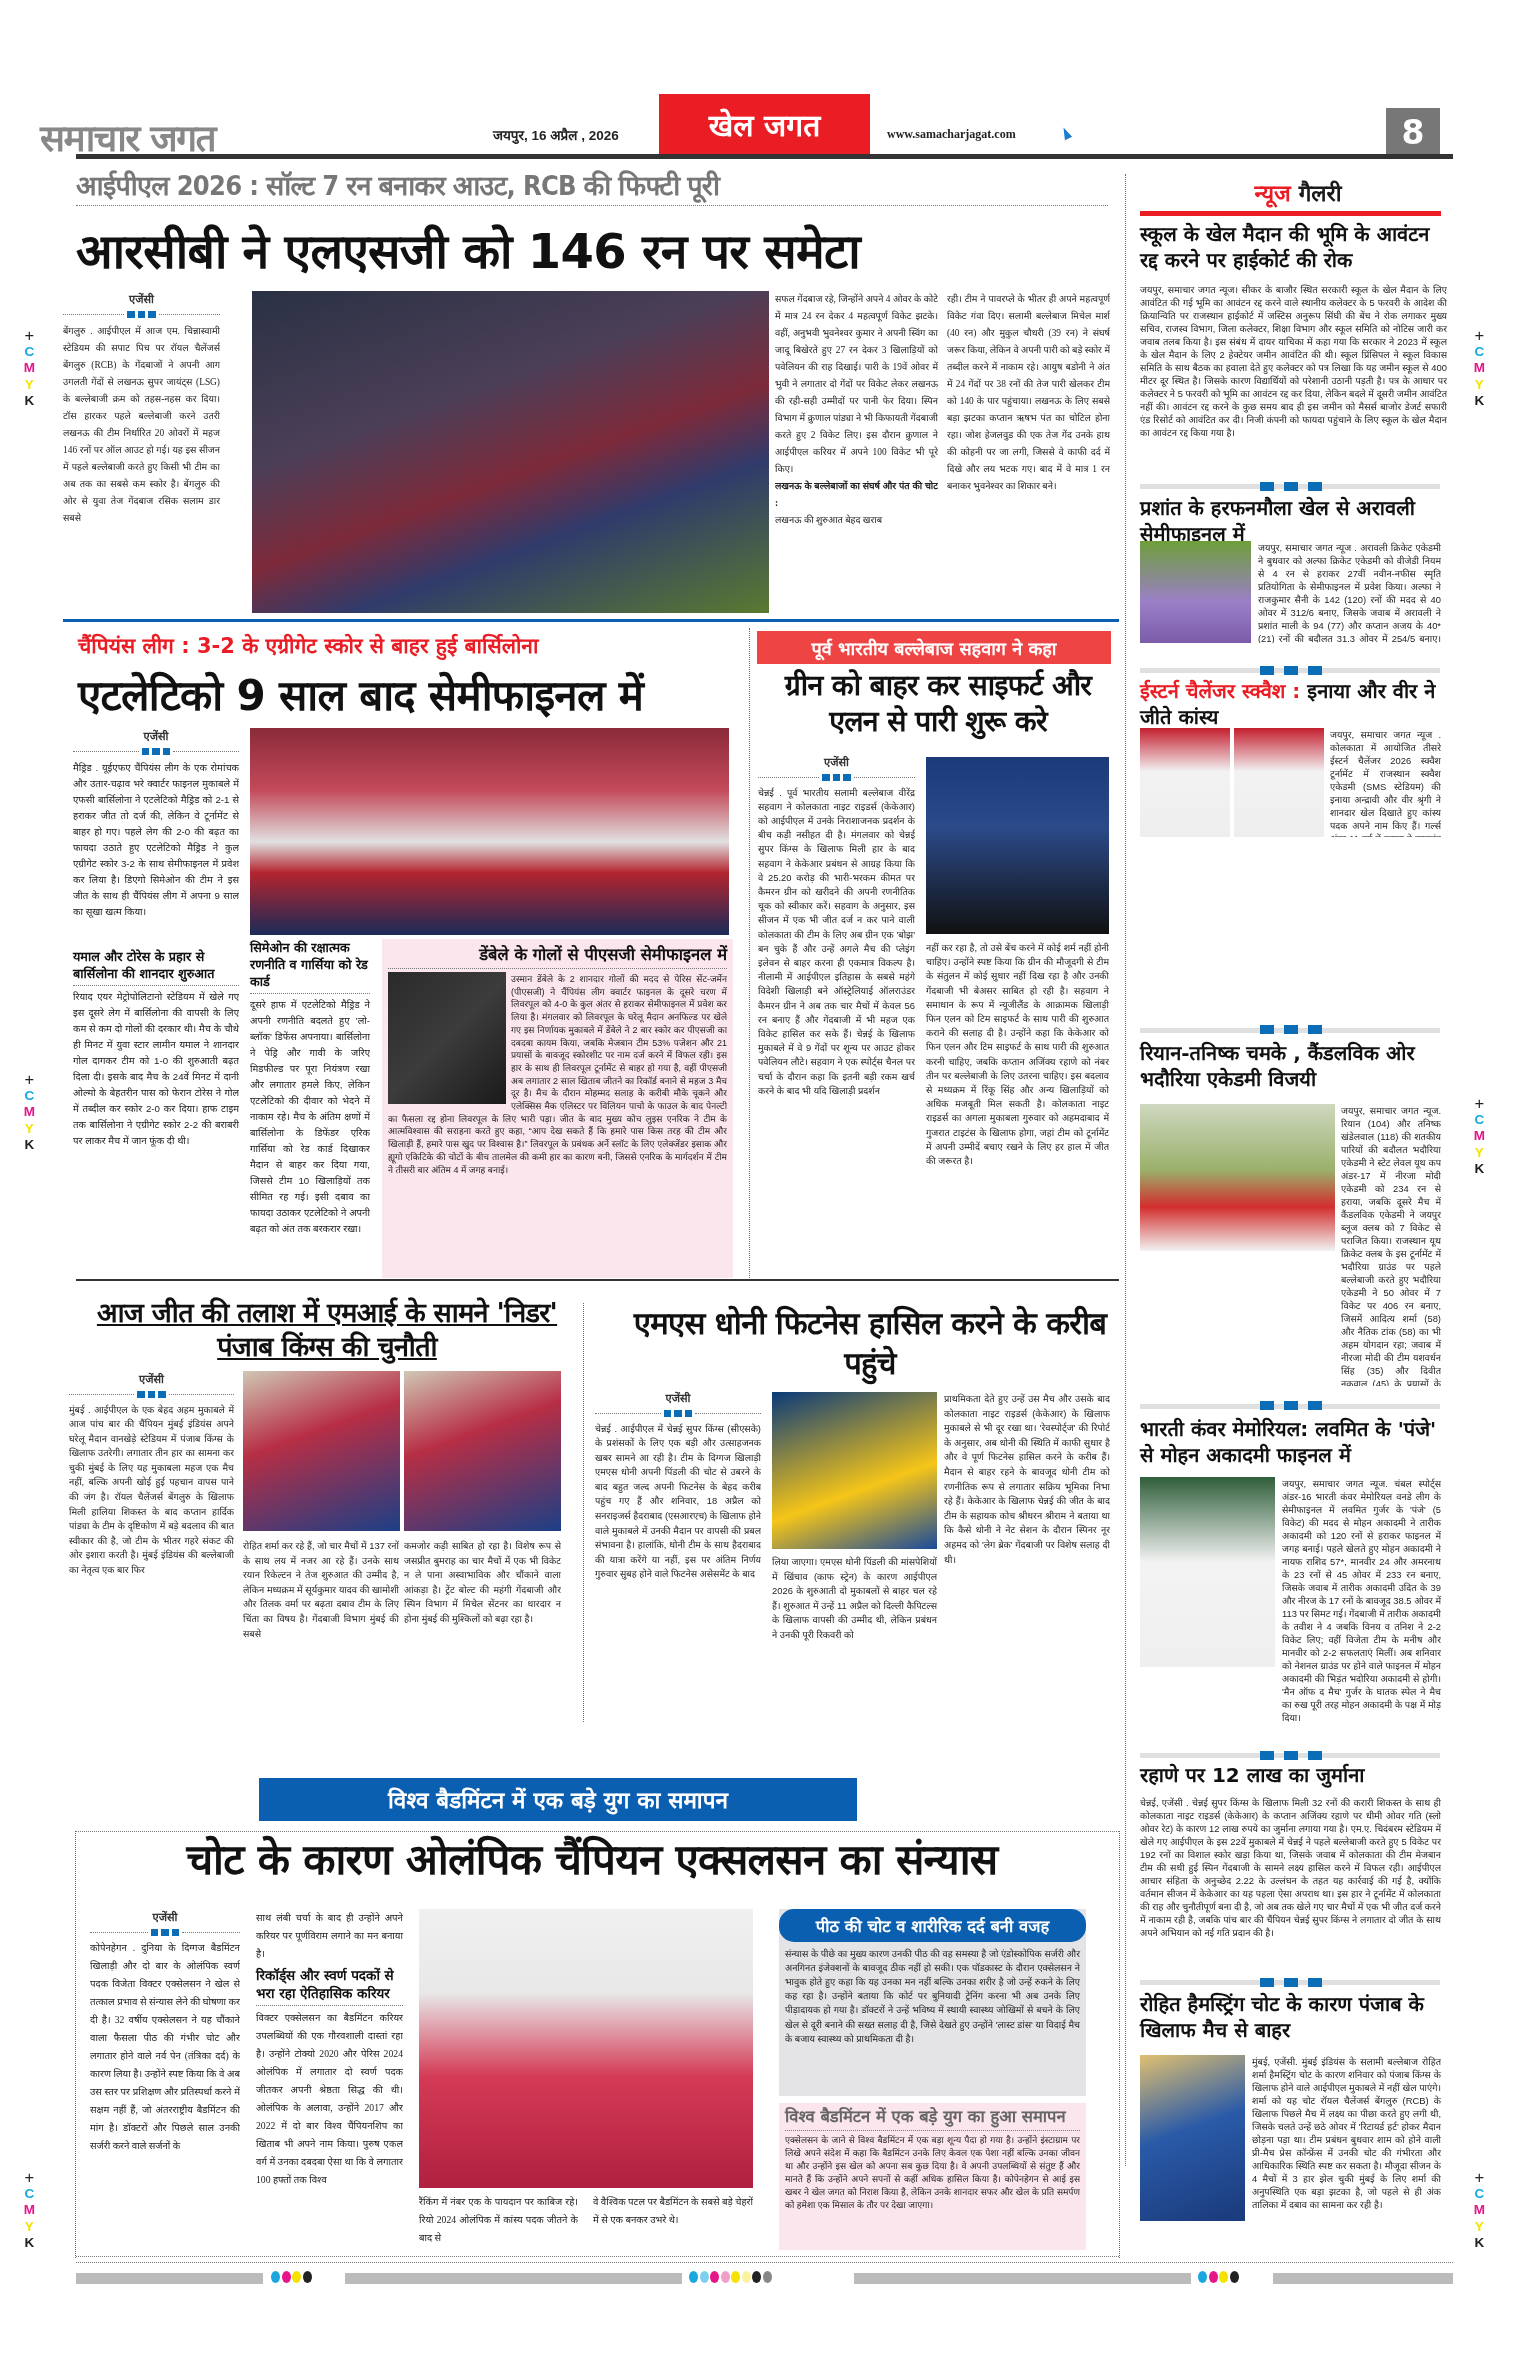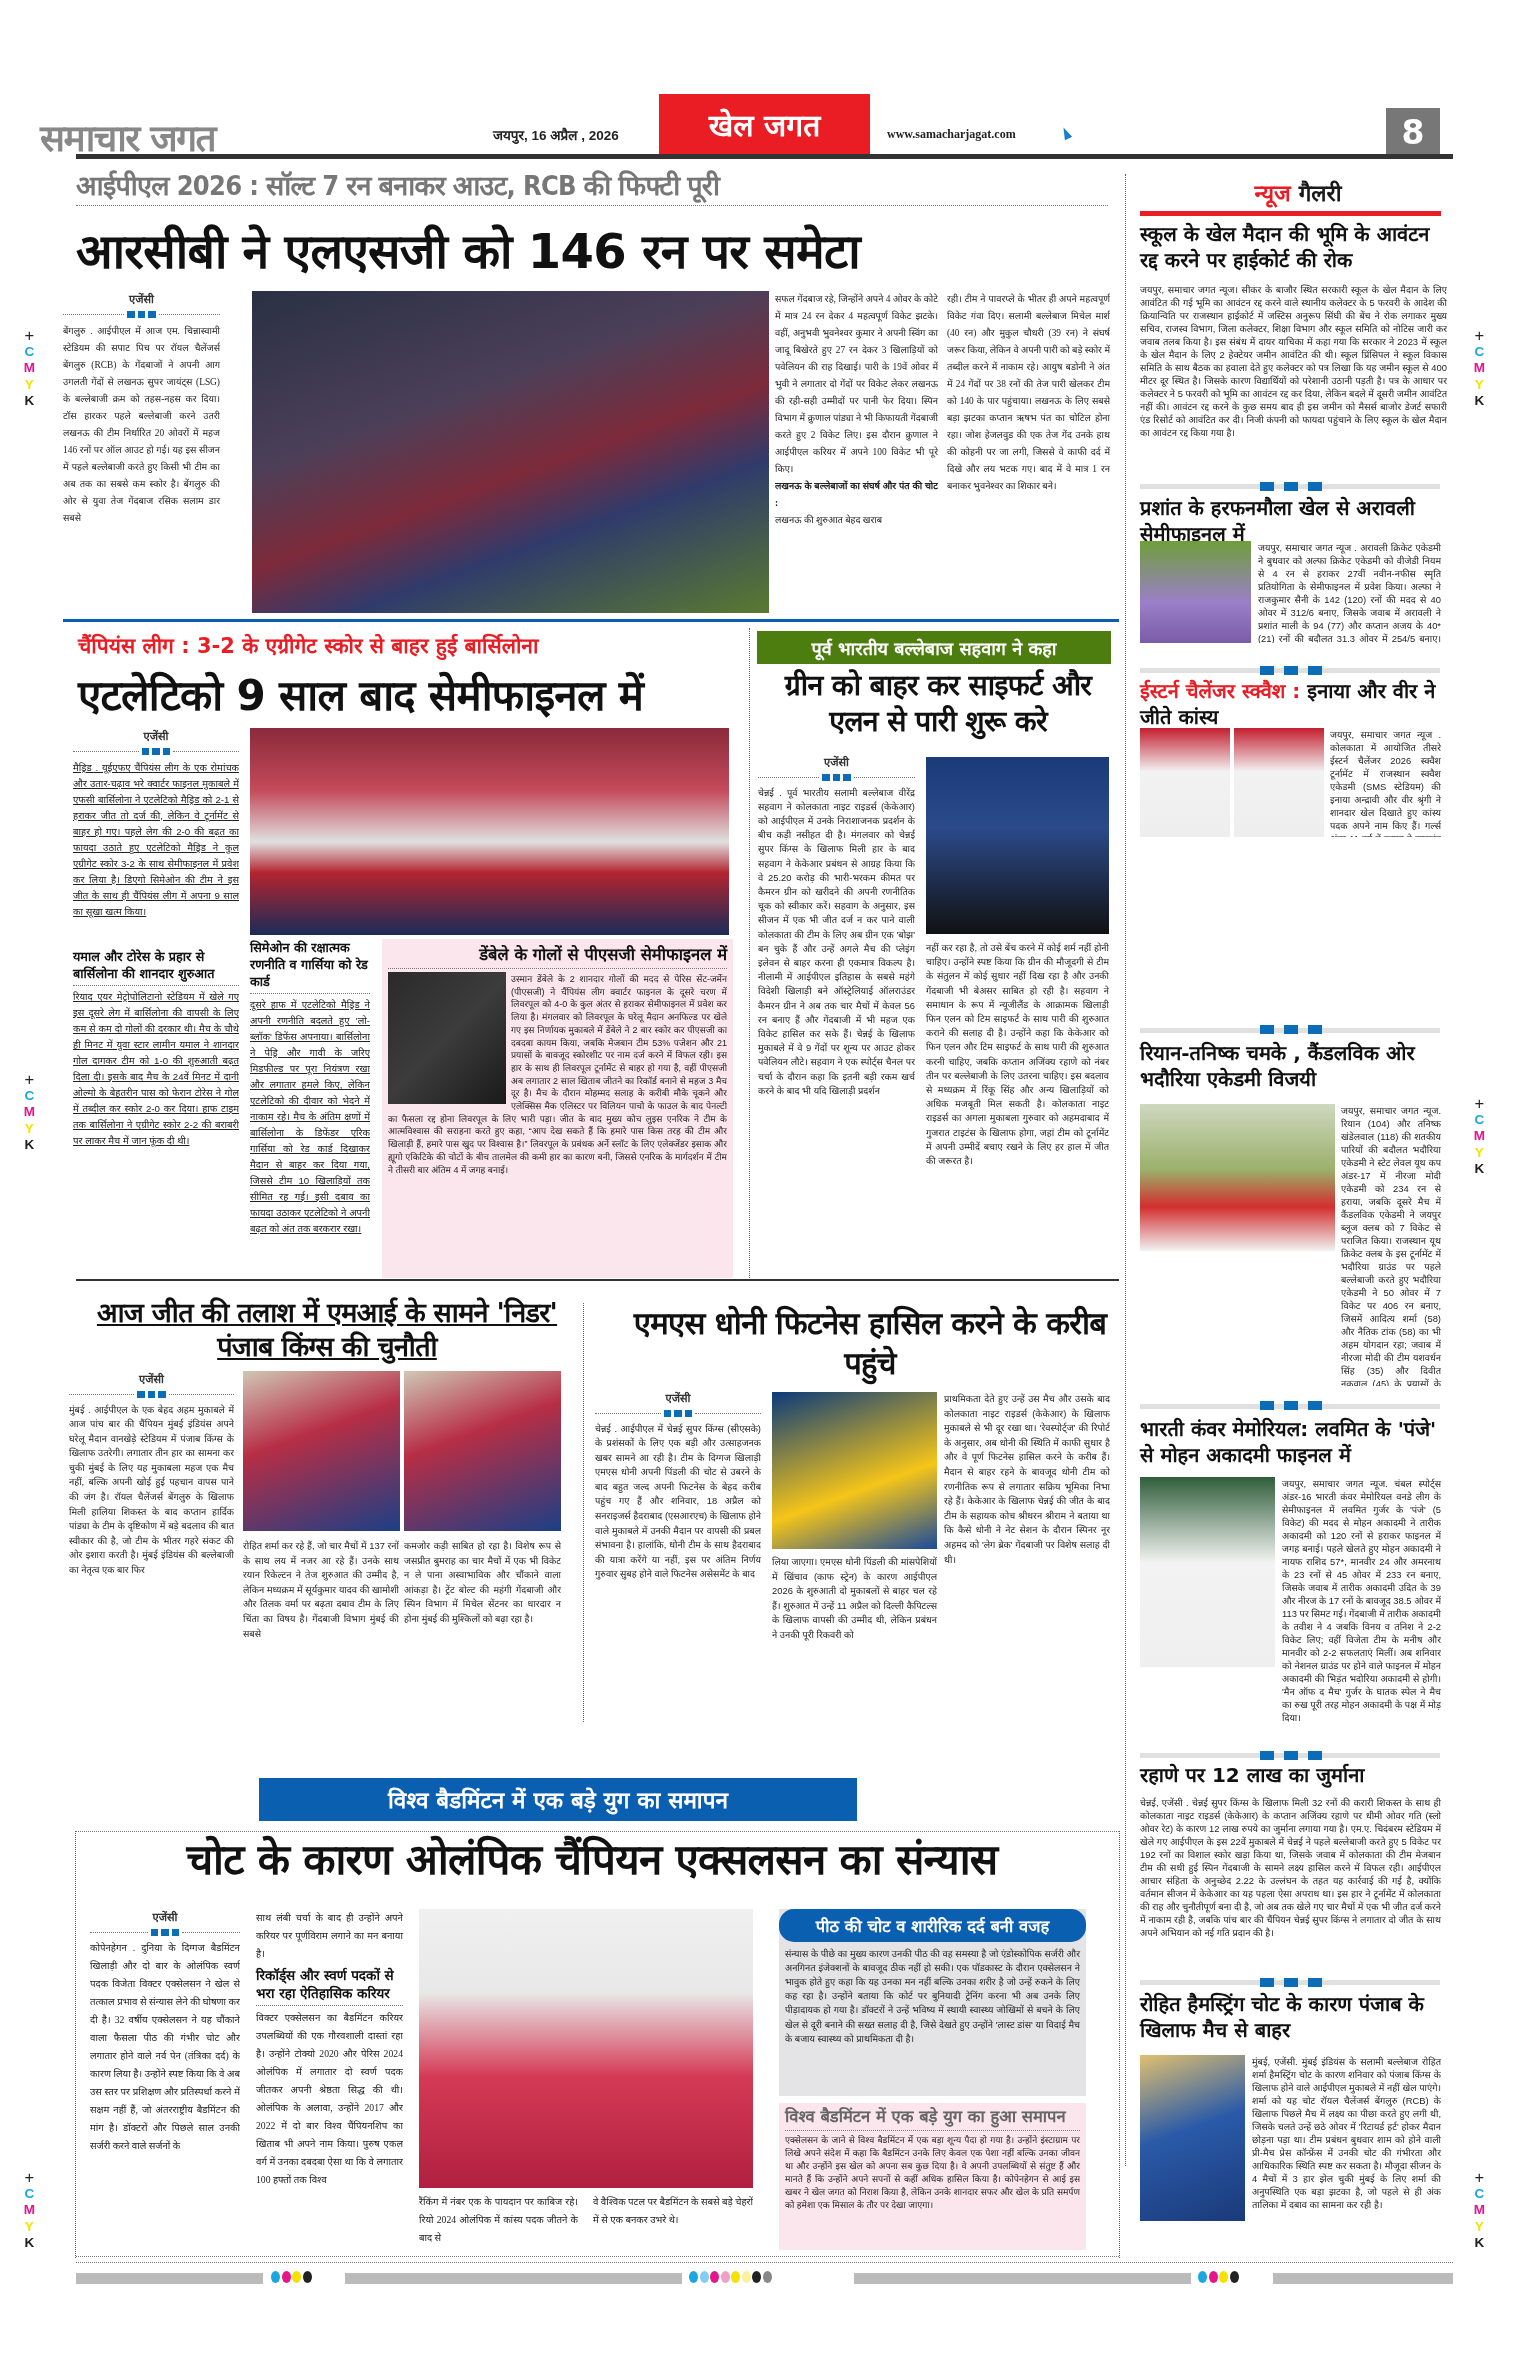--- a/index.html
+++ b/index.html
@@ -1,21 +1,21 @@
 <!DOCTYPE html>
 <html style="font-size:12px"><head>
 <meta charset="utf-8">
 <style>
   * { box-sizing: border-box; margin: 0; padding: 0; }
   html, body { width: 1533px; height: 2377px; background: #ffffff; overflow: hidden; }
   body { position: relative; font-family: "DejaVu Sans", "Liberation Sans", sans-serif; color: #1a1a1a; }
 
   .abs { position: absolute; }
   .body-text { font-family: Liberation Serif, serif; font-size: 10px; line-height: 17px; color: #222; text-align: justify; }
-  .narrow-text { font-family: "Liberation Sans", sans-serif; font-size: 9.7px; line-height: 16px; color: #222; text-align: justify; text-decoration: underline; }
+  .narrow-text { font-family: "Liberation Sans", sans-serif; font-size: 9.7px; line-height: 16px; color: #222; text-align: justify; }
   .sidebar-text { font-family: "Liberation Sans", sans-serif; font-size: 9.4px; line-height: 13px; color: #222; text-align: justify; }
   .bold { font-weight: bold; }
 
   
   .masthead-logo { left: 40px; top: 111px; font-family: "DejaVu Sans", sans-serif; font-weight: bold; font-size: 37px; color: #888; letter-spacing: -1.5px; }
   .masthead-date { left: 493px; top: 126px; font-family: "Liberation Sans", sans-serif; font-weight: bold; font-size: 13.5px; color: #222; }
   .masthead-section { left: 659px; top: 94px; width: 211px; height: 61px; background: #ea1c24; color: #fff; font-weight: bold; font-size: 30px; display: flex; align-items: center; justify-content: center; }
   .masthead-url { left: 887px; top: 127px; font-family: "Liberation Serif", serif; font-size: 12px; color: #222; font-weight: bold; }
   .cursor-icon { left: 1062px; top: 127px; width: 0; height: 0; border-left: 4.5px solid transparent; border-right: 4.5px solid transparent; border-bottom: 12px solid #1a7ed0; transform: rotate(-25deg); }
   .page-number { left: 1386px; top: 108px; width: 54px; height: 49px; background: #777; color: #fff; font-weight: bold; font-size: 33px; display: flex; align-items: center; justify-content: center; }
@@ -57,21 +57,21 @@
   .side-head { font-weight: bold; font-size: 20px; line-height: 25.5px; color: #111; }
   .sep-bar { height: 4.5px; background: #e0e0e0; position: absolute; }
   .sep-marks { position: absolute; display: flex; gap: 10.5px; }
   .sep-marks span { width: 13.5px; height: 9px; background: #0b6cb8; display: block; }
 
   .vdots { border-left: 1.5px dotted #666; width: 0; }
 
   .section-kicker { font-weight: bold; color: #ea1c24; font-size: 21px; }
   .big-head { font-weight: bold; color: #111; letter-spacing: -0.7px; }
 
-  .red-banner { background: #4d7c0f; color: #fff; font-weight: bold; font-size: 18px; display: flex; align-items: center; justify-content: center; }
+  .red-banner { background: #ef4444; color: #fff; font-weight: bold; font-size: 18px; display: flex; align-items: center; justify-content: center; }
   .blue-banner { background: #0b5fb0; color: #fff; font-weight: bold; display: flex; align-items: center; justify-content: center; }
   .pink-box { background: #fbe6ee; }
   .grey-box { background: #e4e4e6; }
 
   .sub-head { font-weight: bold; font-size: 14.2px; line-height: 19.5px; color: #111; }
 
   .colorbar-grey { height: 10.5px; background: #bbb; position: absolute; }
   .dot { width: 9px; height: 12px; border-radius: 50%; display: inline-block; margin-right: 1.5px; }
 </style>
 </head>

